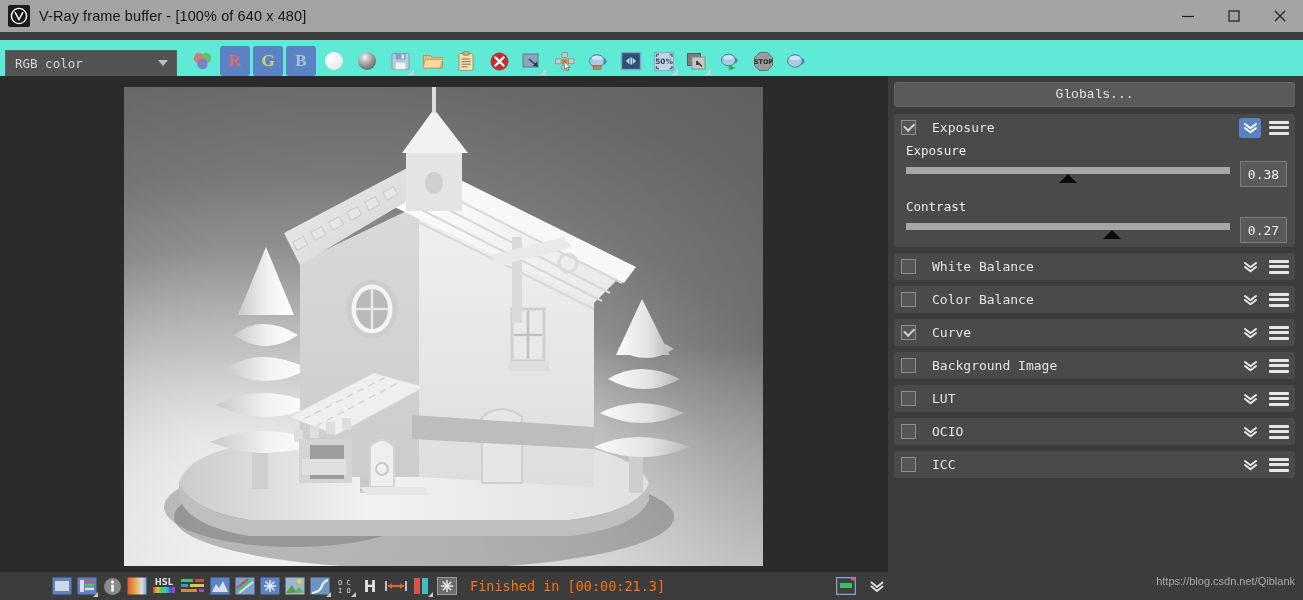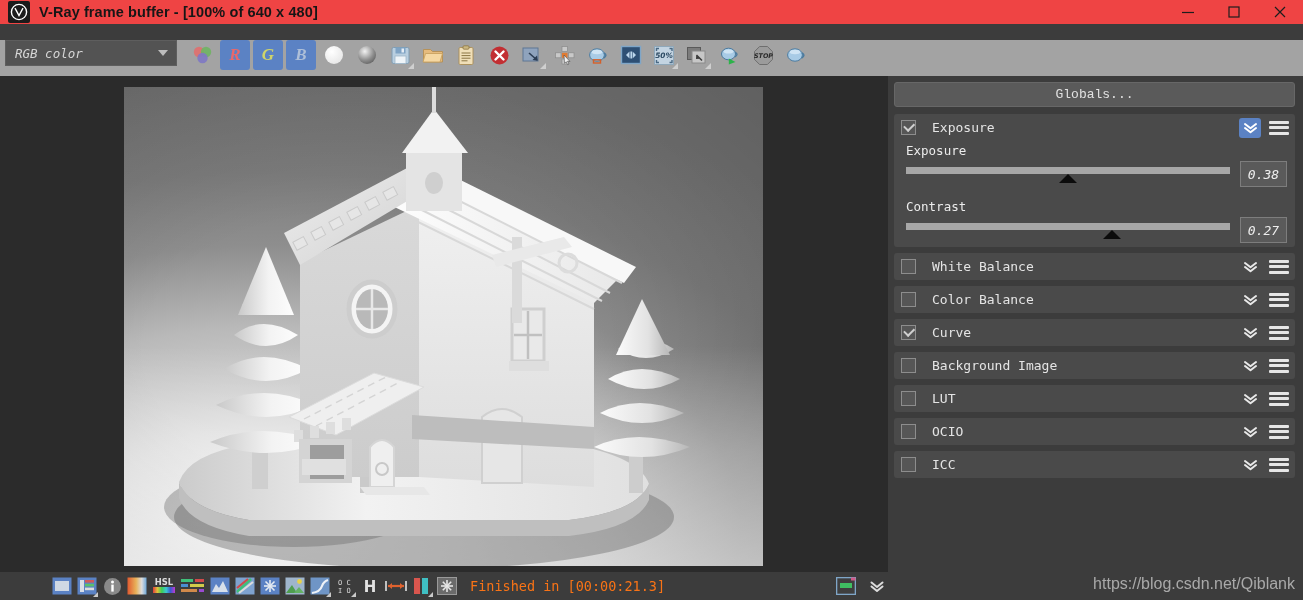--- a/index.html
+++ b/index.html
@@ -6,23 +6,23 @@
   html, body {
     width: 1303px; height: 600px;
     overflow: hidden;
     background: #3c3c3c;
     font-family: "DejaVu Sans Mono", monospace;
   }
   #app { position: relative; width: 1303px; height: 600px; background: #3c3c3c; }
 
   
   .titlebar {
-    position: absolute; left: 0; top: 0; width: 1303px; height: 24px;
-    background: #ef4444;
-    display: flex; align-items: center; font-weight: bold;
+    position: absolute; left: 0; top: 0; width: 1303px; height: 32px;
+    background: #a3a3a3;
+    display: flex; align-items: center;
   }
   .title-logo {
     width: 22px; height: 22px; margin-left: 8px; margin-right: 9px;
     background: #1b1b1b; border-radius: 2px;
     display: flex; align-items: center; justify-content: center;
     flex: 0 0 auto;
   }
   .title-logo svg { display:block; }
   .title-text {
     font-family: "Liberation Sans", sans-serif;
@@ -32,22 +32,22 @@
   .winbtns { margin-left: auto; display: flex; height: 40px; }
   .winbtn {
     width: 46px; height: 40px; display: flex; align-items: center; justify-content: center;
     cursor: default;
   }
   .winbtn svg { display:block; }
 
   
   .toolbar {
     position: absolute; left: 0; top: 40px; width: 1303px; height: 36px;
-    background: #a3a3a3;
-    display: flex; align-items: flex-start; font-style: italic;
+    background: #5eead4;
+    display: flex; align-items: flex-end;
   }
   .combo {
     position: relative;
     width: 172px; height: 26px; margin-left: 5px;
     background: #535353; border: 1px solid #5e5e5e;
     display: flex; align-items: center;
     color: #d6d6d6; font-size: 12.5px; font-family: "DejaVu Sans Mono", monospace;
   }
   .combo .lbl { padding-left: 9px; }
   .combo .arrow {
@@ -128,21 +128,21 @@
     font-family: "DejaVu Sans Mono", monospace; white-space: nowrap;
   }
   .cicons { margin-left: auto; display: flex; align-items: center; gap: 8px; }
   .chevbox { width: 22px; height: 20px; display:flex; align-items:center; justify-content:center; border-radius:3px; }
   .chevbox.hl { background: #5b82c4; }
   .burger { width: 20px; height: 14px; display:flex; flex-direction:column; justify-content:space-between; }
   .burger i { display:block; height: 3px; background: #e6e6e6; border-radius: 1px; }
 
   .param { padding: 2px 8px 0 12px; }
   .plabel { color: #ececec; font-size: 12.5px; font-family: "DejaVu Sans Mono", monospace; margin-bottom: 3px; }
-  .prow { display: flex; align-items: center; font-style: italic; }
+  .prow { display: flex; align-items: center; }
   .sliderwrap { position: relative; flex: 1 1 auto; height: 20px; margin-top: 5px; }
   .track { position:absolute; left:0; right:0; top:0; height: 7px; background: #a7a7a7; }
   .knob { position:absolute; top: 7px; width: 0; height: 0;
           border-left: 9px solid transparent; border-right: 9px solid transparent;
           border-bottom: 9px solid #0c0c0c; transform: translateX(-9px); }
   .knob.edge { border-left: 12px solid transparent; border-right: 0 solid transparent;
                border-bottom: 10px solid #0c0c0c; transform: translateX(-12px); }
   .numbox {
     width: 47px; height: 26px; margin-left: 10px; flex: 0 0 auto;
     background: #5a5a5a; border: 1px solid #7d7d7d;
@@ -162,21 +162,21 @@
   .sicon .corner {
     position:absolute; right:0; bottom:0; width:0;height:0;
     border-left: 5px solid transparent; border-bottom: 5px solid #c9c9c9;
   }
   .statustext {
     margin-left: 12px; color: #f97316; font-size: 13.5px;
     font-family: "DejaVu Sans Mono", monospace; white-space: nowrap;
   }
   .watermark {
     position: absolute; right: 8px; top: 575px;
-    color: #a9a9a9; font-size: 16px; font-family: "Liberation Sans", sans-serif;
+    color: #a9a9a9; font-size: 11px; font-family: "Liberation Sans", sans-serif;
   }
   .sright { margin-left: auto; display:flex; align-items:center; gap:6px; padding-right: 415px; }
 </style>
 </head>
 <body>
 
 <div id="app">
 
   <div class="titlebar">
     <div class="title-logo">

